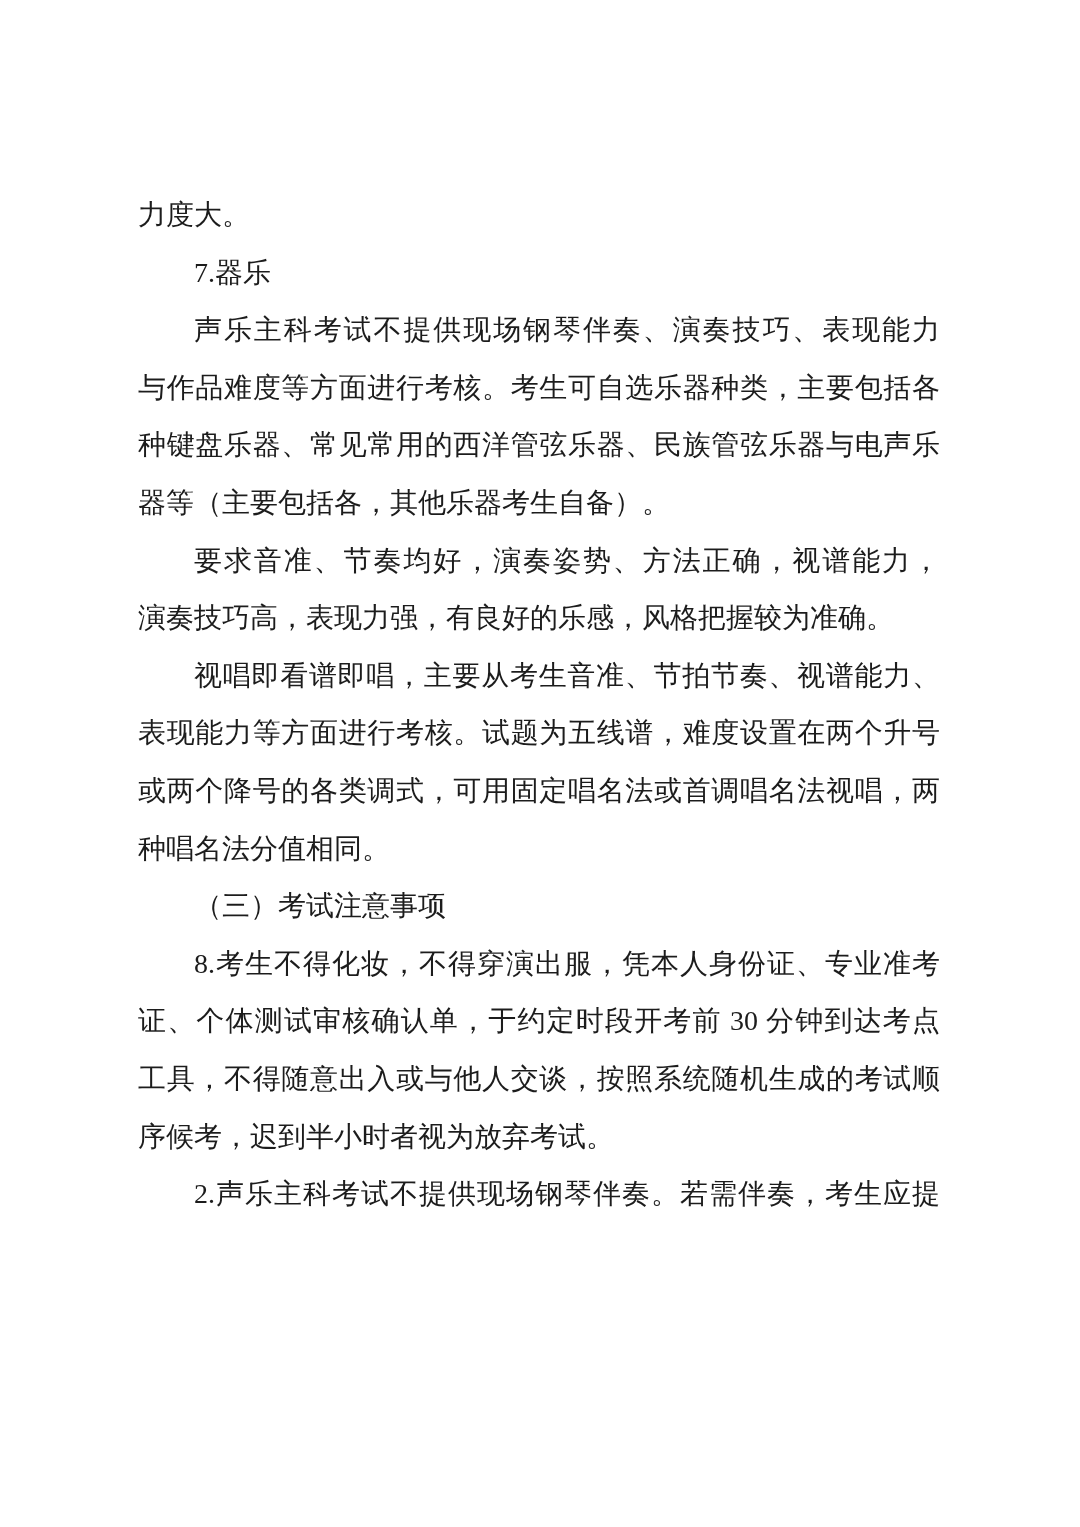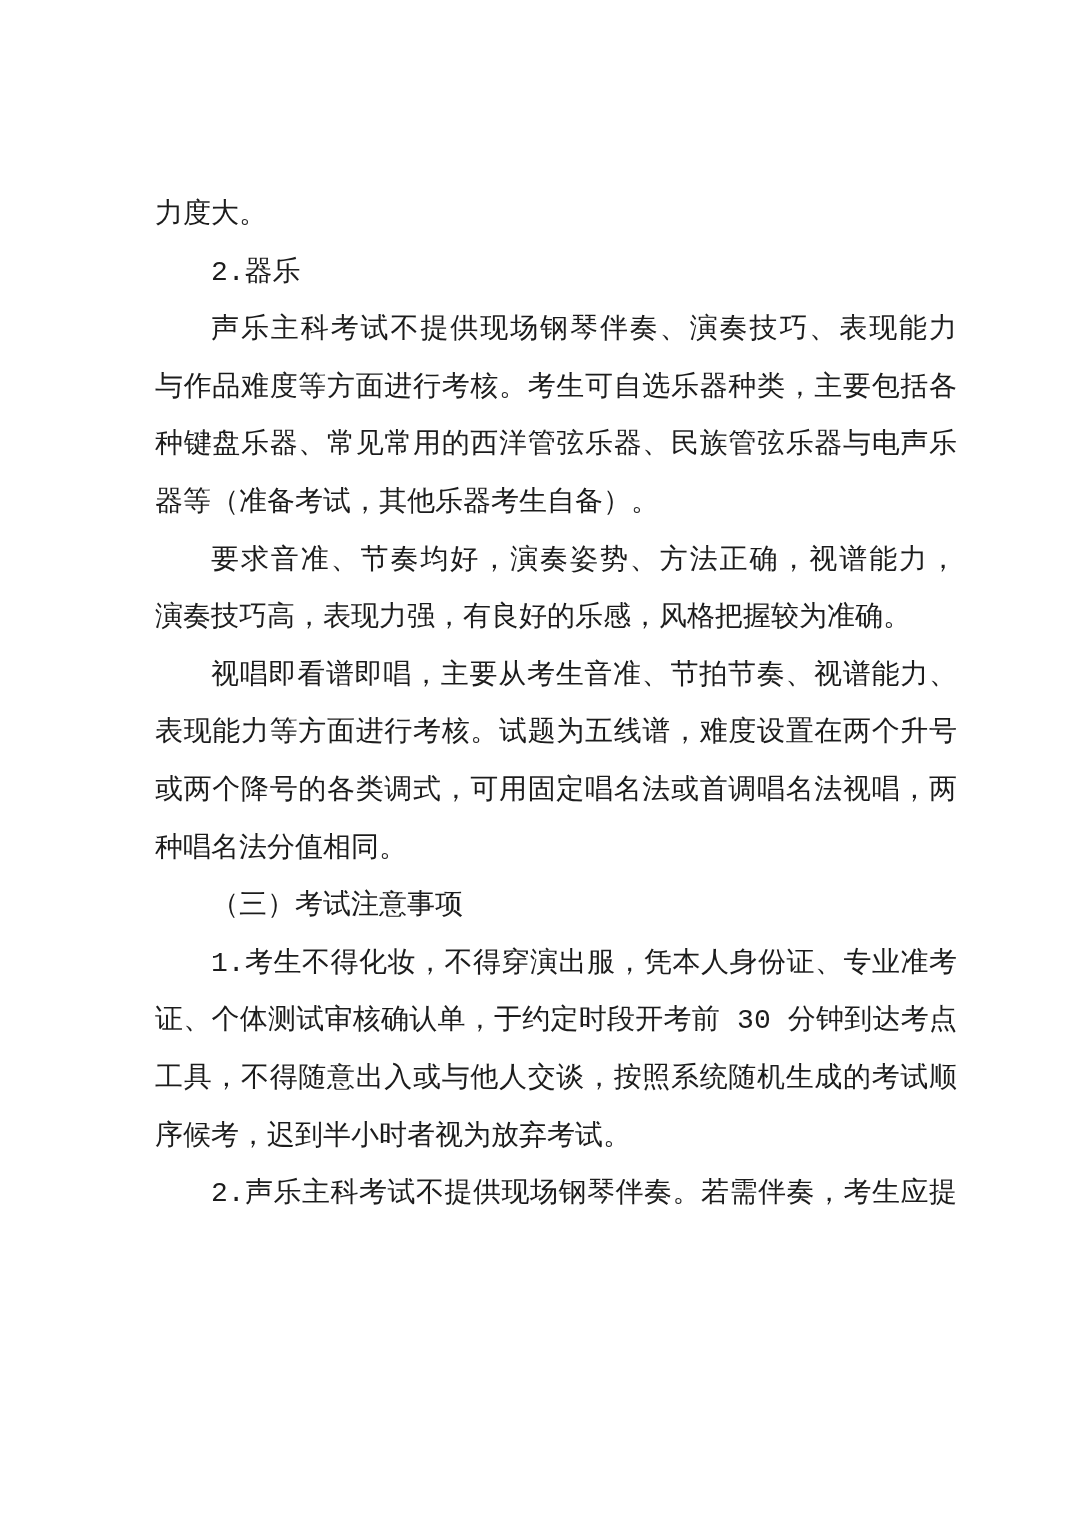--- a/index.html
+++ b/index.html
@@ -10,25 +10,24 @@
   .page {
     position: relative;
     width: 1080px;
     height: 1527px;
     background: #ffffff;
     overflow: hidden;
     font-family: "Liberation Serif", serif;
   }
   .text-block {
     position: absolute;
-    left: 155px;
+    left: 138px;
     top: 186px;
     width: 802px;
     color: #1c1c1c;
-    font-family: Liberation Mono, monospace;
   }
   .line {
     font-size: 28px;
     line-height: 57.6px;
     height: 57.6px;
     letter-spacing: 0;
     text-align: left;
     white-space: nowrap;
   }
   
@@ -45,31 +44,31 @@
     padding-left: 0;
     text-indent: 56px;
   }
 </style>
 </head>
 <body>
 
 <div class="page">
   <div class="text-block">
     <div class="line">力度大。</div>
-    <div class="line in">2.器乐</div>
+    <div class="line in">7.器乐</div>
     <div class="line j in">声乐主科考试不提供现场钢琴伴奏、演奏技巧、表现能力</div>
     <div class="line j">与作品难度等方面进行考核。考生可自选乐器种类，主要包括各</div>
     <div class="line j">种键盘乐器、常见常用的西洋管弦乐器、民族管弦乐器与电声乐</div>
-    <div class="line">器等（准备考试，其他乐器考生自备）。</div>
+    <div class="line">器等（主要包括各，其他乐器考生自备）。</div>
     <div class="line j in">要求音准、节奏均好，演奏姿势、方法正确，视谱能力，</div>
     <div class="line">演奏技巧高，表现力强，有良好的乐感，风格把握较为准确。</div>
     <div class="line j in">视唱即看谱即唱，主要从考生音准、节拍节奏、视谱能力、</div>
     <div class="line j">表现能力等方面进行考核。试题为五线谱，难度设置在两个升号</div>
     <div class="line j">或两个降号的各类调式，可用固定唱名法或首调唱名法视唱，两</div>
     <div class="line">种唱名法分值相同。</div>
     <div class="line in">（三）考试注意事项</div>
-    <div class="line j in">1.考生不得化妆，不得穿演出服，凭本人身份证、专业准考</div>
+    <div class="line j in">8.考生不得化妆，不得穿演出服，凭本人身份证、专业准考</div>
     <div class="line j">证、个体测试审核确认单，于约定时段开考前 30 分钟到达考点</div>
     <div class="line j">工具，不得随意出入或与他人交谈，按照系统随机生成的考试顺</div>
     <div class="line">序候考，迟到半小时者视为放弃考试。</div>
     <div class="line j in">2.声乐主科考试不提供现场钢琴伴奏。若需伴奏，考生应提</div>
   </div>
 </div>
 
 </body></html>

